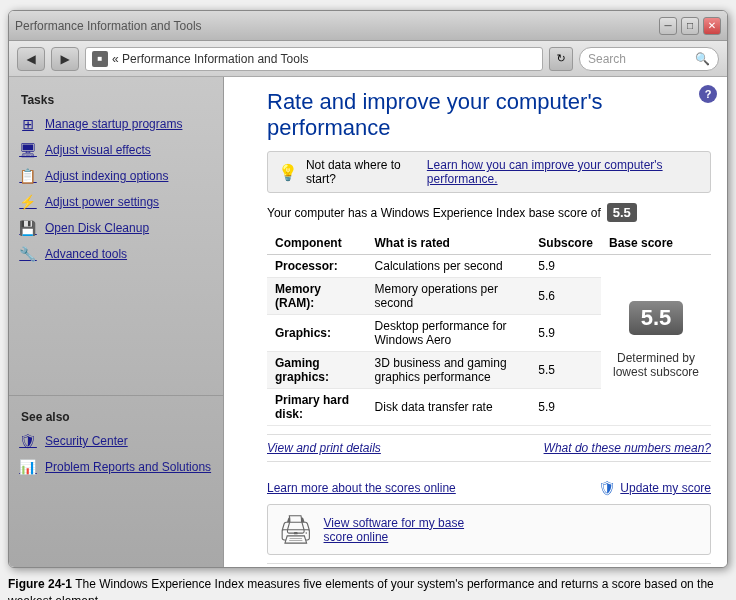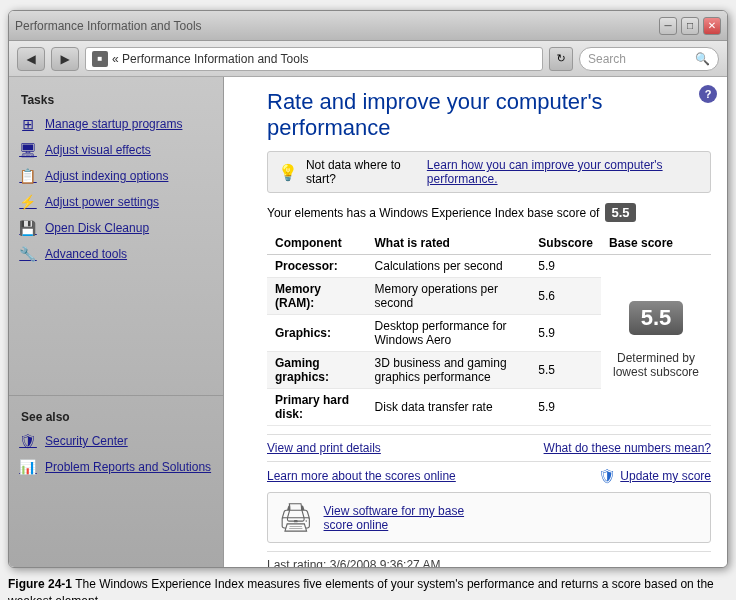--- a/index.html
+++ b/index.html
@@ -289,21 +289,22 @@
       color: #333;
       margin-top: 16px;
     }
 
     .links-row {
       display: flex;
       justify-content: space-between;
       padding: 6px 0;
       border-top: 1px solid #ddd;
       border-bottom: 1px solid #ddd;
-      margin-bottom: 6px;
+      margin-bottom: 18px;
+      font-style: italic;
     }
     .link-text {
       color: #1a1a8c;
       text-decoration: underline;
       cursor: pointer;
       font-size: 12px;
     }
 
     .update-row {
       display: flex;
@@ -442,21 +443,21 @@
 
       <div class="page-title">Rate and improve your computer's performance</div>
 
       <div class="info-box">
         <span class="bulb-icon">💡</span>
         <span>Not data where to start?</span>
         <span class="info-text-link">Learn how you can improve your computer's performance.</span>
       </div>
 
       <div class="score-line">
-        <span>Your elements has a Windows Experience Index base score of</span>
+        <span>Your computer has a Windows Experience Index base score of</span>
         <span class="score-badge">5.5</span>
       </div>
 
       <table class="perf-table">
         <thead>
           <tr>
             <th>Component</th>
             <th>What is rated</th>
             <th class="score-col">Subscore</th>
             <th class="base-score-col">Base score</th>

